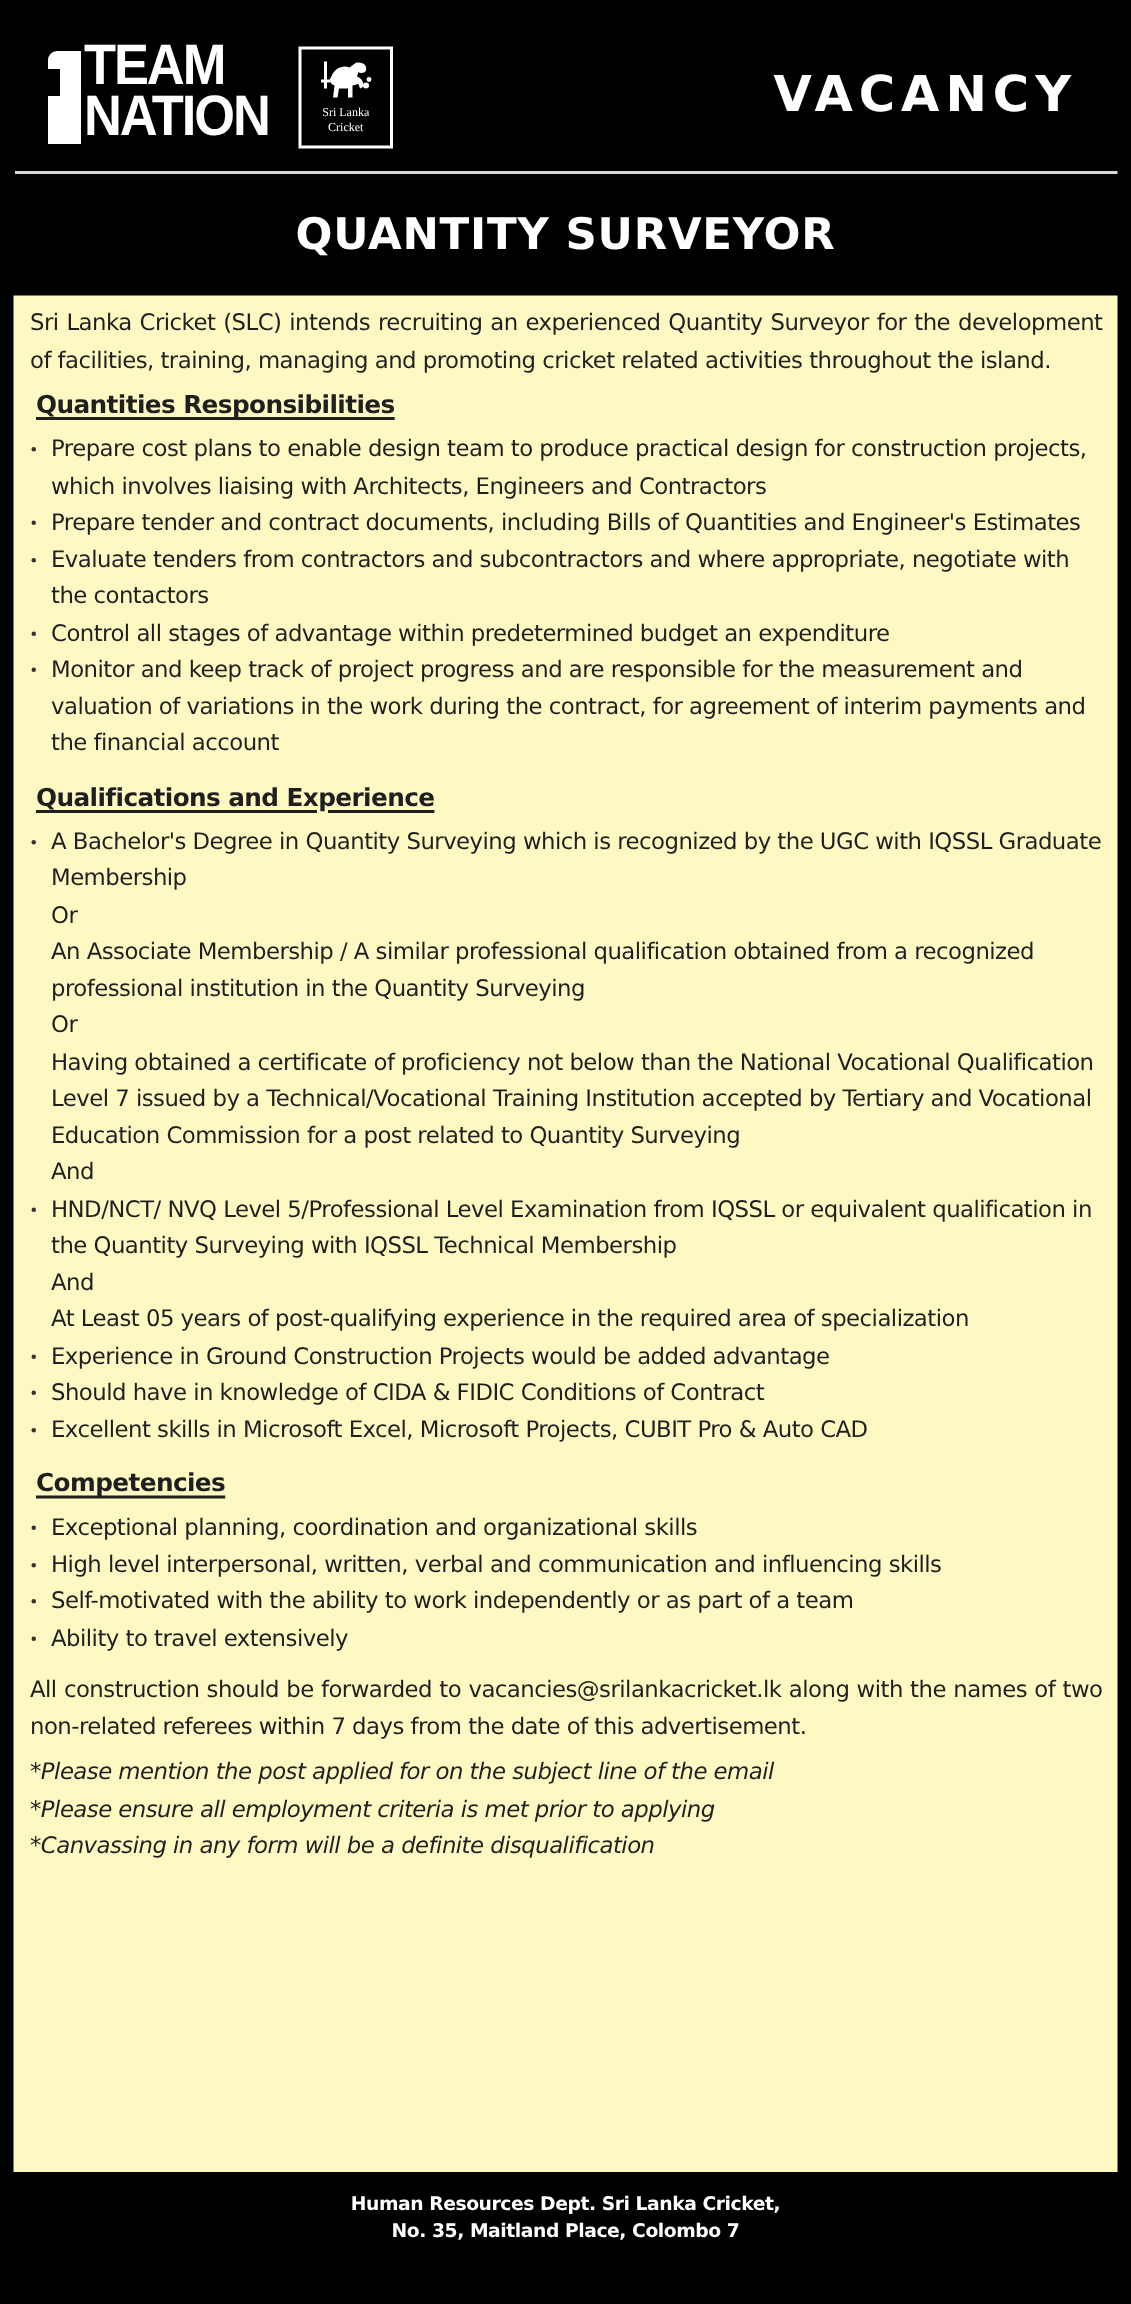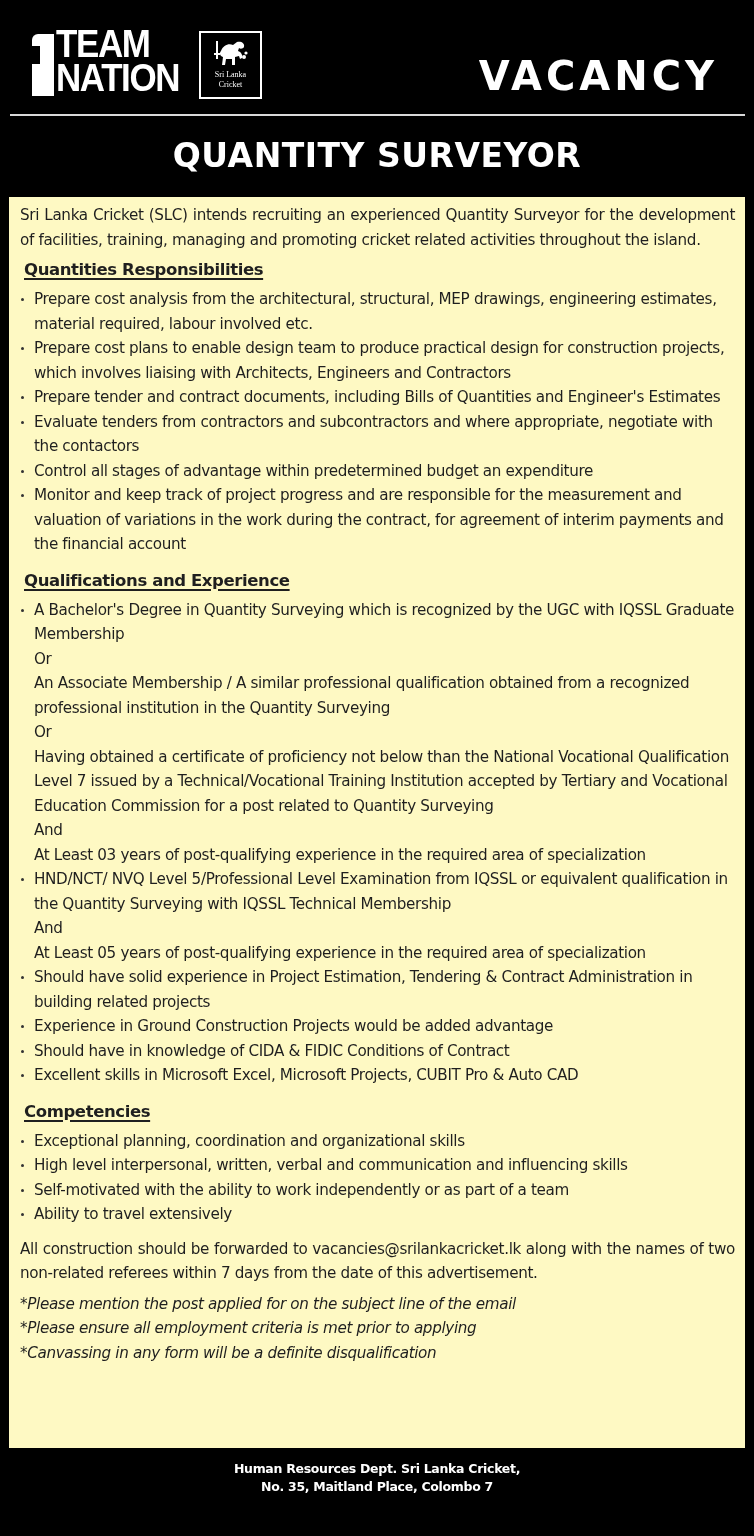--- a/index.html
+++ b/index.html
@@ -85,44 +85,44 @@
     .slc-text {
       color: #fff;
       font-family: "Liberation Serif", serif;
       font-size: 8px;
       line-height: 8px;
       text-align: center;
       margin-top: 2px;
     }
     .vacancy-title {
       position: absolute;
-      right: 36px; top: 52px;
-      color: #fff;
-      font-family: "DejaVu Sans", sans-serif;
-      font-weight: bold;
-      font-size: 40px;
+      right: 36px; top: 39px;
+      color: #fff;
+      font-family: "DejaVu Sans", sans-serif;
+      font-weight: bold;
+      font-size: 33px;
       letter-spacing: 4px;
       line-height: 48px;
     }
     .header-rule {
       position: absolute;
       left: 10px; top: 114px;
       width: 735px;
       height: 2px;
       background: #d8d8d8;
     }
     .position-title {
       position: absolute;
       left: 0; top: 134px;
       width: 754px;
       text-align: center;
       color: #fff;
       font-family: "DejaVu Sans", sans-serif;
       font-weight: bold;
-      font-size: 33px;
+      font-size: 29px;
       line-height: 44px;
       letter-spacing: 0.5px;
     }
     
     .content {
       position: absolute;
       left: 9px; top: 197px;
       width: 736px;
       height: 1251px;
       background: #fef9c3;
@@ -227,46 +227,43 @@
   <div class="position-title">QUANTITY SURVEYOR</div>
 </div>
 
 <div class="content">
 
   <p class="intro">Sri Lanka Cricket (SLC) intends recruiting an experienced Quantity Surveyor for the development of facilities, training, managing and promoting cricket related activities throughout the island.</p>
 
   
   <div class="section-heading">Quantities Responsibilities</div>
   <ul class="bullets">
-    <li>Prepare cost analysis from the architectural, structural, MEP drawings, engineering estimates, material required, labour involved etc.</li>
     <li>Prepare cost plans to enable design team to produce practical design for construction projects, which involves liaising with Architects, Engineers and Contractors</li>
     <li>Prepare tender and contract documents, including Bills of Quantities and Engineer's Estimates</li>
     <li>Evaluate tenders from contractors and subcontractors and where appropriate, negotiate with the contactors</li>
     <li>Control all stages of advantage within predetermined budget an expenditure</li>
     <li>Monitor and keep track of project progress and are responsible for the measurement and valuation of variations in the work during the contract, for agreement of interim payments and the financial account</li>
   </ul>
 
   
   <div class="section-heading">Qualifications and Experience</div>
   <ul class="bullets">
     <li>
       <span class="sub-line">A Bachelor's Degree in Quantity Surveying which is recognized by the UGC with IQSSL Graduate Membership</span>
       <span class="sub-line">Or</span>
       <span class="sub-line">An Associate Membership / A similar professional qualification obtained from a recognized professional institution in the Quantity Surveying</span>
       <span class="sub-line">Or</span>
       <span class="sub-line">Having obtained a certificate of proficiency not below than the National Vocational Qualification Level 7 issued by a Technical/Vocational Training Institution accepted by Tertiary and Vocational Education Commission for a post related to Quantity Surveying</span>
       <span class="sub-line">And</span>
-      <span class="sub-line">At Least 03 years of post-qualifying experience in the required area of specialization</span>
     </li>
     <li>
       <span class="sub-line">HND/NCT/ NVQ Level 5/Professional Level Examination from IQSSL or equivalent qualification in the Quantity Surveying with IQSSL Technical Membership</span>
       <span class="sub-line">And</span>
       <span class="sub-line">At Least 05 years of post-qualifying experience in the required area of specialization</span>
     </li>
-    <li>Should have solid experience in Project Estimation, Tendering &amp; Contract Administration in building related projects</li>
     <li>Experience in Ground Construction Projects would be added advantage</li>
     <li>Should have in knowledge of CIDA &amp; FIDIC Conditions of Contract</li>
     <li>Excellent skills in Microsoft Excel, Microsoft Projects, CUBIT Pro &amp; Auto CAD</li>
   </ul>
 
   
   <div class="section-heading">Competencies</div>
   <ul class="bullets">
     <li>Exceptional planning, coordination and organizational skills</li>
     <li>High level interpersonal, written, verbal and communication and influencing skills</li>

